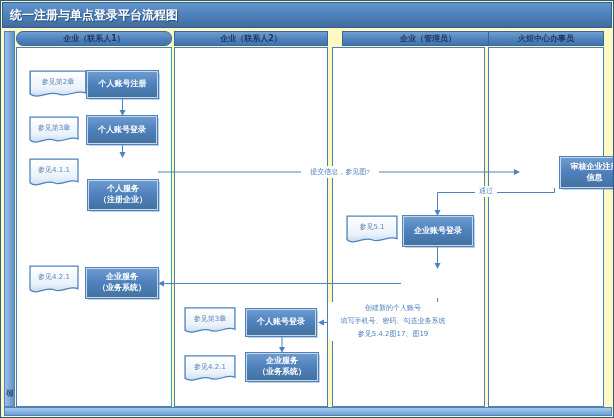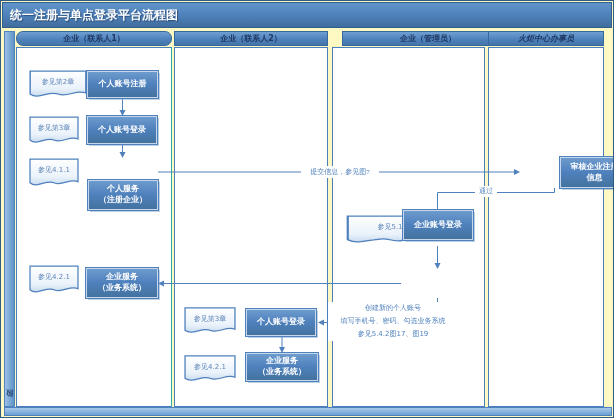--- a/index.html
+++ b/index.html
@@ -71,21 +71,21 @@
   <div class="titlebar">统一注册与单点登录平台流程图</div>
 
   <div class="phase-strip">
     <span class="phase-label">阶段</span>
   </div>
   <div class="bottom-strip"></div>
 
   <div class="lane-header" style="left:15px;width:156px;border-radius:7px;">企业（联系人1）</div>
   <div class="lane-header" style="left:173px;width:154px;">企业（联系人2）</div>
   <div class="lane-header" style="left:341px;width:172px;">企业（管理员）</div>
-  <div class="lane-header" style="left:487px;width:116px;font-style:italic;">火炬中心办事员</div>
+  <div class="lane-header" style="left:487px;width:116px;">火炬中心办事员</div>
 
   <div class="lane-body" id="lane-body-1" style="left:15px;width:156px;"></div>
   <div class="lane-body" style="left:173px;width:154px;"></div>
   <div class="lane-body" style="left:331px;width:153px;"></div>
   <div class="lane-body" style="left:487px;width:116px;"></div>
 
   <svg class="connector-layer" viewBox="0 0 614 418" xmlns="http://www.w3.org/2000/svg">
     <defs>
       <linearGradient id="docg" x1="0" y1="0" x2="0" y2="1">
         <stop offset="0" stop-color="#ffffff"></stop>
@@ -165,24 +165,24 @@
 
   <div class="doc" style="left:183px;top:354px;width:52px;height:31px;">
     <svg viewBox="0 0 100 64" preserveAspectRatio="none">
         <path d="M2,2 L98,2 L98,46 C82,38 66,56 50,48 C34,41 16,60 2,48 Z" fill="url(#docg)" stroke="#4f81bd" stroke-width="2.5"></path>
       </svg>
     <span class="doc-text">参见4.2.1</span>
   </div>
   <div class="process" style="left:245px;top:352px;width:72px;height:28px;">企业服务
 （业务系统）</div>
 
-  <div class="doc" style="left:345px;top:214px;width:52px;height:33px;padding-left:36px;">
+  <div class="doc" style="left:345px;top:214px;width:52px;height:33px;">
     <svg viewBox="0 0 100 64" preserveAspectRatio="none">
         <path d="M2,2 L98,2 L98,46 C82,38 66,56 50,48 C34,41 16,60 2,48 Z" fill="url(#docg)" stroke="#4f81bd" stroke-width="2.5"></path>
       </svg>
     <span class="doc-text">参见5.1</span>
   </div>
-  <div class="process" style="left:402px;top:209px;width:70px;height:30px;">企业账号登录</div>
+  <div class="process" style="left:402px;top:215px;width:70px;height:30px;">企业账号登录</div>
 
   <div class="process" style="left:519px;top:156px;width:69px;height:31px;margin-left:40px;">审核企业注册
 信息</div>
 
 </div>
 
 </body></html>

